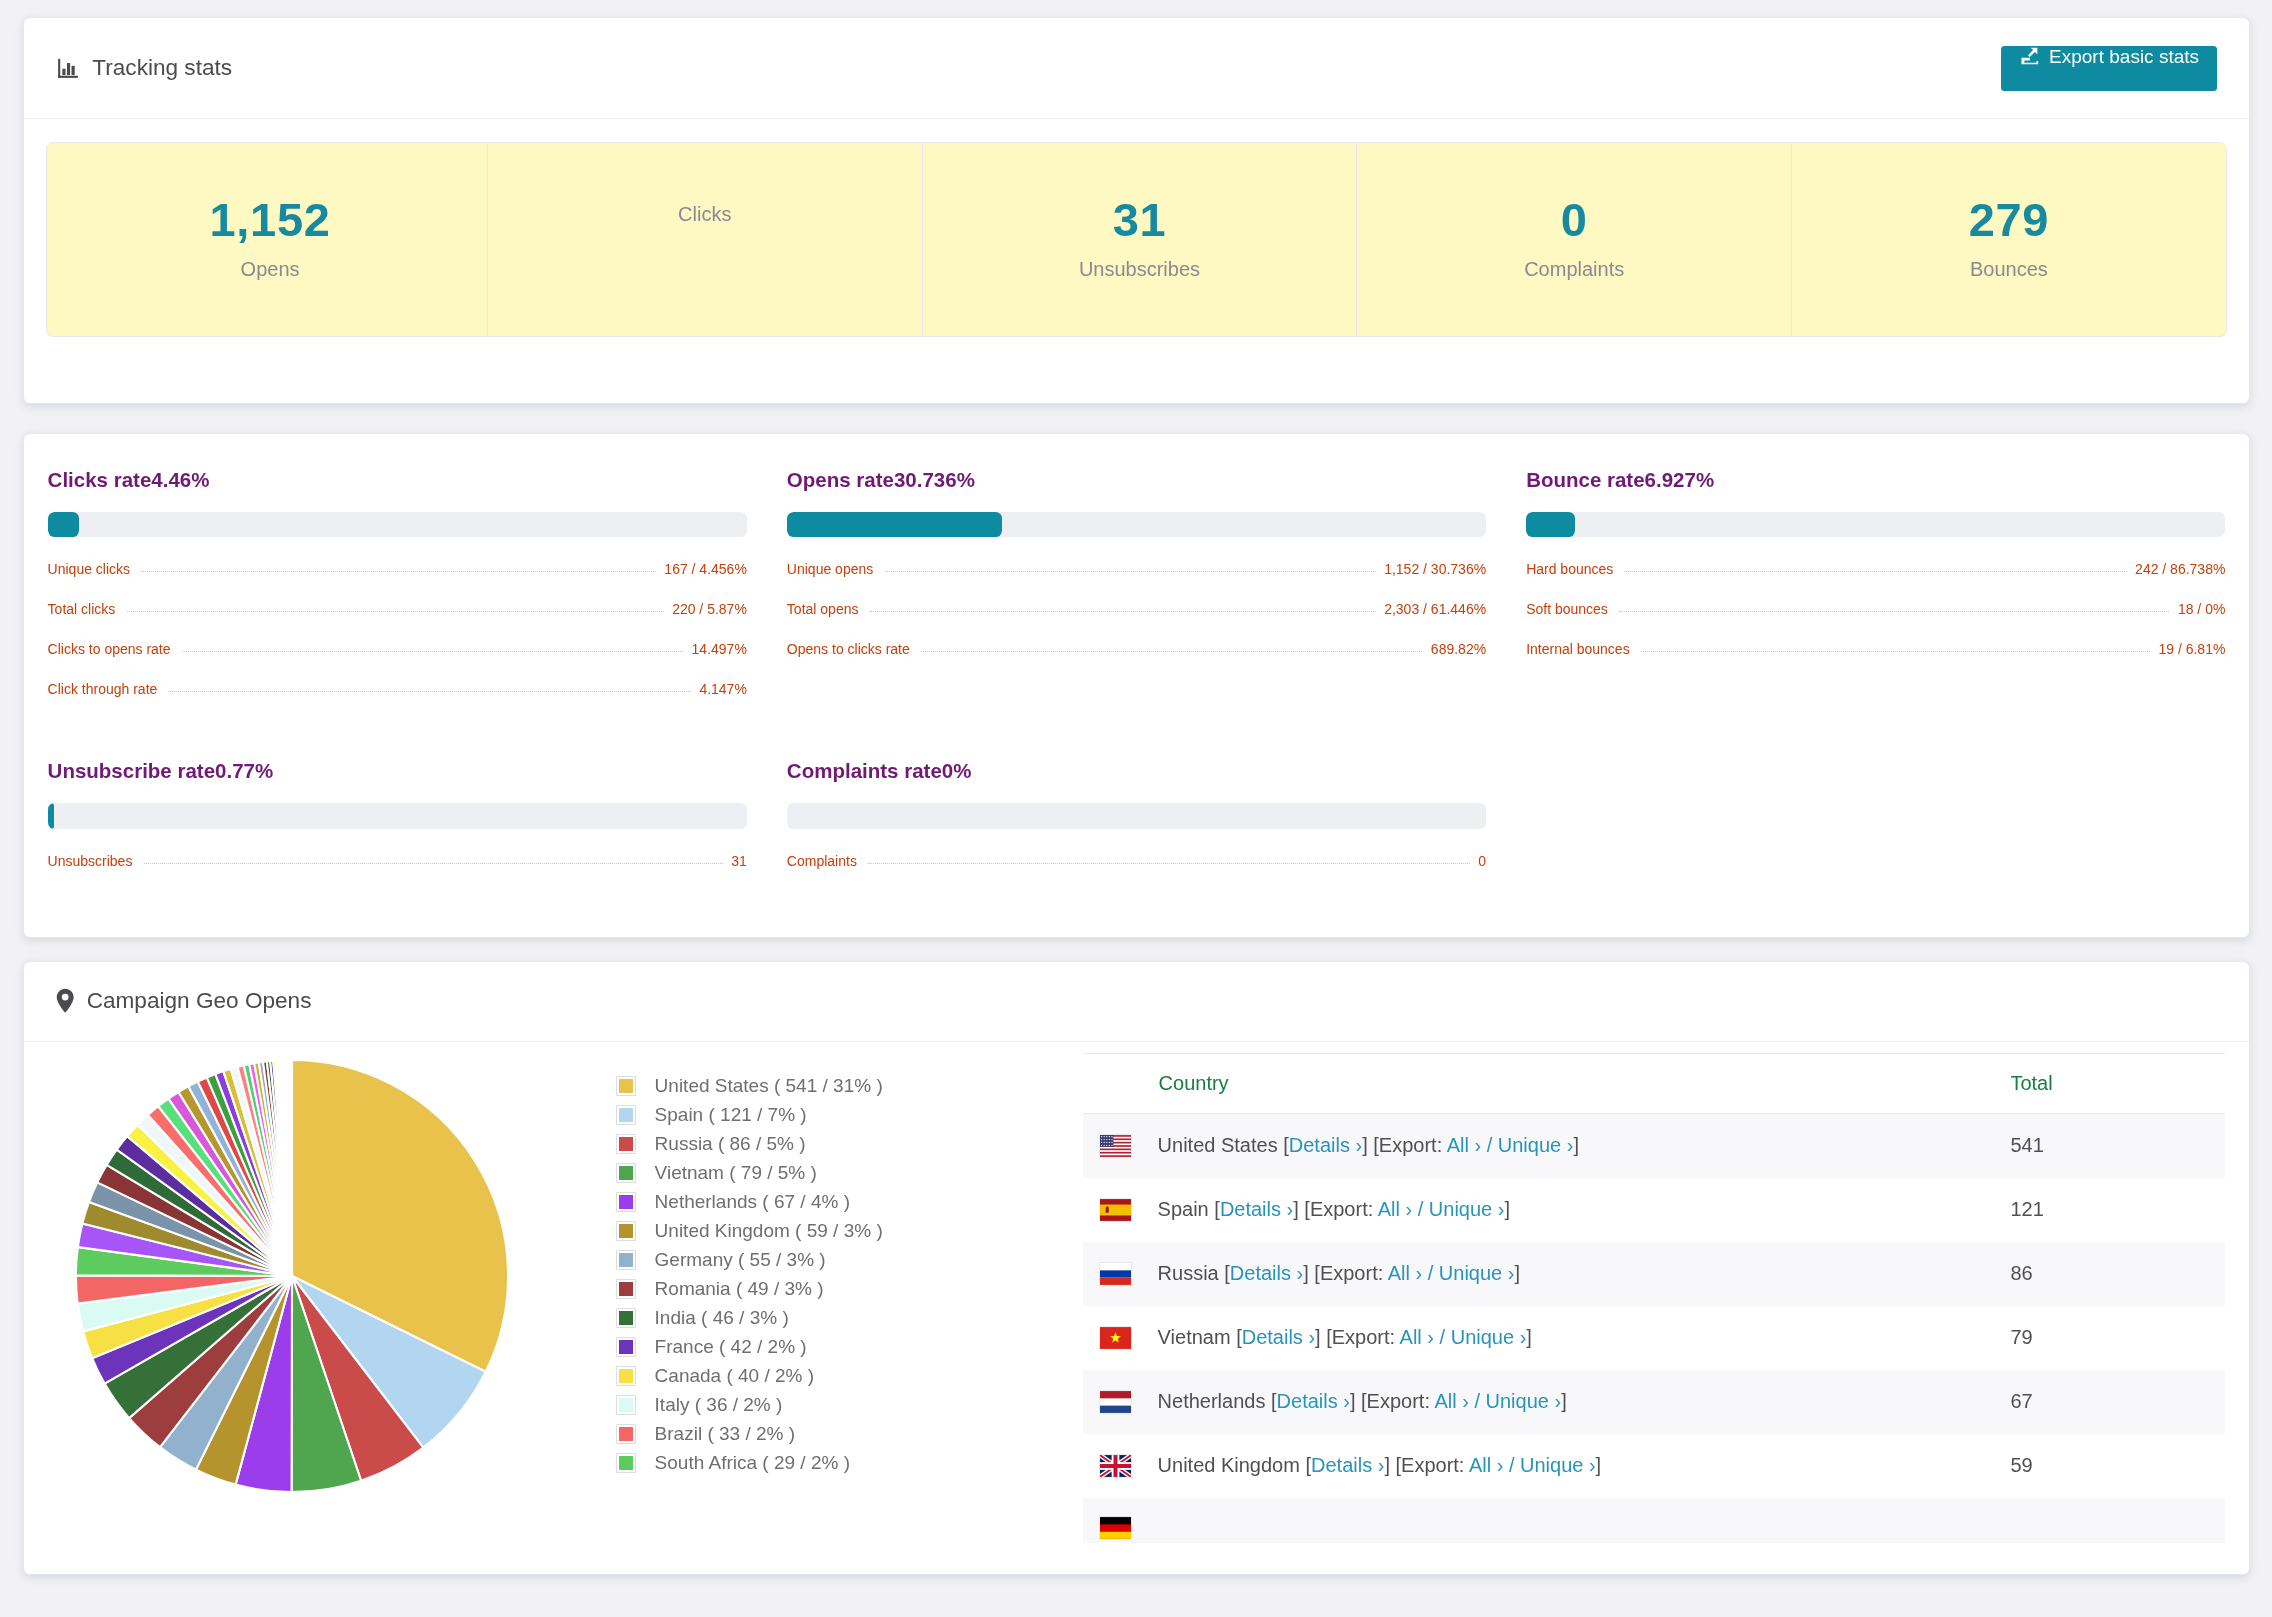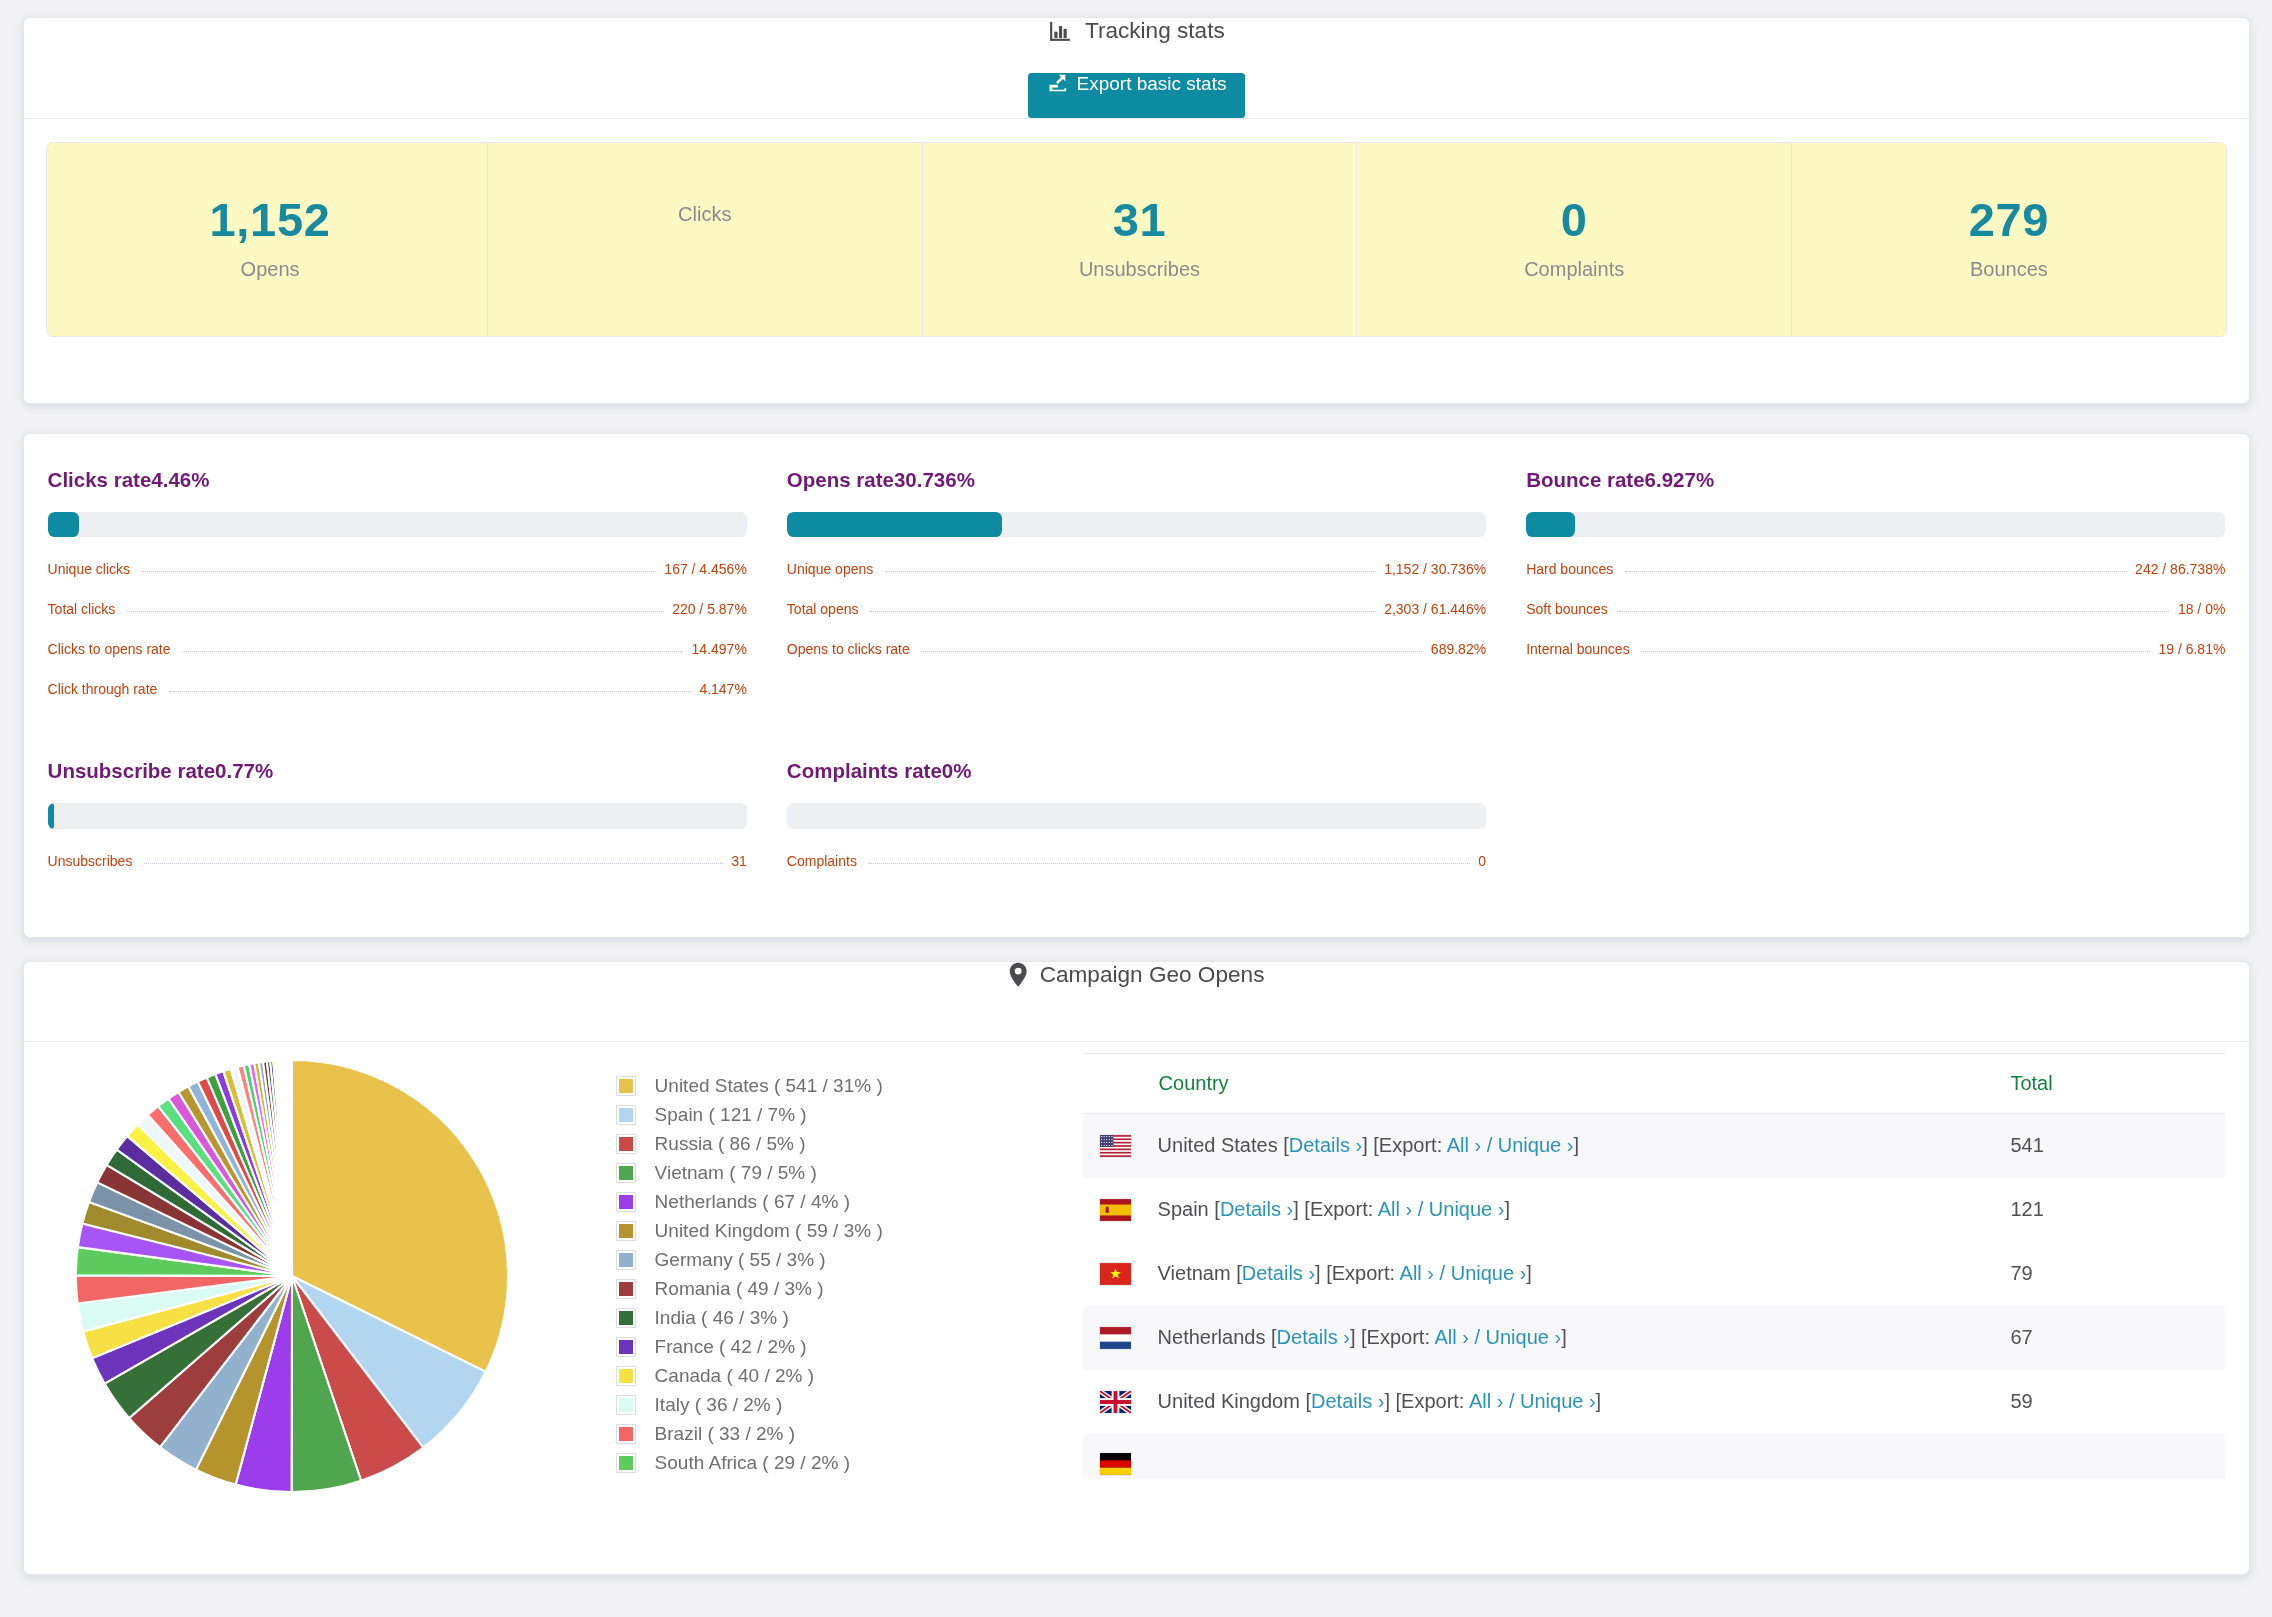--- a/index.html
+++ b/index.html
@@ -13,21 +13,21 @@
     background:#fff;border:0.7px solid #e6e7ec;border-radius:7px;
     box-shadow:0 2.8px 8.5px rgba(120,130,155,.22);
     margin:0 22.6px;box-sizing:border-box;
   }
   .card-tracking{margin-top:17px;}
   .card-rates{margin-top:29px;padding:34px 24px 68px 24px;}
   .card-geo{margin-top:23px;height:614px;overflow:hidden;}
 
   .card-header{
     display:flex;align-items:center;justify-content:space-between;
-    height:100px;padding:0 32px;border-bottom:0.7px solid #ececf1;flex-direction:column;
+    height:100px;padding:0 32px;border-bottom:0.7px solid #ececf1;
   }
   .card-geo .card-header{height:79px;}
   .card-title{display:flex;align-items:center;font-size:22.6px;color:#4b4b4f;}
   .card-title .icon{display:inline-flex;margin-right:12.7px;}
 
   .export-btn{
     display:flex;align-items:flex-start;gap:10px;border:none;cursor:pointer;
     background:#0e8ba1;color:#fff;font-family:inherit;
     font-size:19px;height:45px;padding:0 18.4px;border-radius:3.5px;
   }
@@ -412,20 +412,33 @@
                     <rect width="44" height="31" fill="#AA151B"></rect>
                     <rect y="7.75" width="44" height="15.5" fill="#F1BF00"></rect>
                     <rect x="8" y="11.5" width="4.5" height="8" fill="#AA151B"></rect>
                     <rect x="9" y="10.5" width="2.5" height="1.5" fill="#AA151B"></rect>
                   </svg>
                 </span>
                 <span><span class="dim">Spain</span><span class="dim"> [</span><a class="lnk" href="#">Details ›</a><span class="dim">] [Export: </span><a class="lnk" href="#">All ›</a><span class="lnk"> / </span><a class="lnk" href="#">Unique ›</a><span class="dim">]</span></span>
               </div>
               <div class="cell-total">121</div>
             </div>
+            <div class="geo-row odd">
+              <div class="cell-country">
+                <span class="flag">
+                  <svg width="31" height="22" viewBox="0 0 44 31">
+                    <rect width="44" height="31" fill="#fff"></rect>
+                    <rect y="10.333333333333334" width="44" height="10.333333333333334" fill="#0039A6"></rect>
+                    <rect y="20.666666666666668" width="44" height="10.333333333333334" fill="#D52B1E"></rect>
+                  </svg>
+                </span>
+                <span><span class="dim">Russia</span><span class="dim"> [</span><a class="lnk" href="#">Details ›</a><span class="dim">] [Export: </span><a class="lnk" href="#">All ›</a><span class="lnk"> / </span><a class="lnk" href="#">Unique ›</a><span class="dim">]</span></span>
+              </div>
+              <div class="cell-total">86</div>
+            </div>
             <div class="geo-row">
               <div class="cell-country">
                 <span class="flag">
                   <svg width="31" height="22" viewBox="0 0 44 31">
                     <rect width="44" height="31" fill="#DA251D"></rect>
                     <polygon points="22,7.5 23.94,12.83 29.61,13.03 25.14,16.52 26.70,21.97 22,18.8 17.30,21.97 18.86,16.52 14.39,13.03 20.06,12.83" fill="#FFFF00"></polygon>
                   </svg>
                 </span>
                 <span><span class="dim">Vietnam</span><span class="dim"> [</span><a class="lnk" href="#">Details ›</a><span class="dim">] [Export: </span><a class="lnk" href="#">All ›</a><span class="lnk"> / </span><a class="lnk" href="#">Unique ›</a><span class="dim">]</span></span>
               </div>

